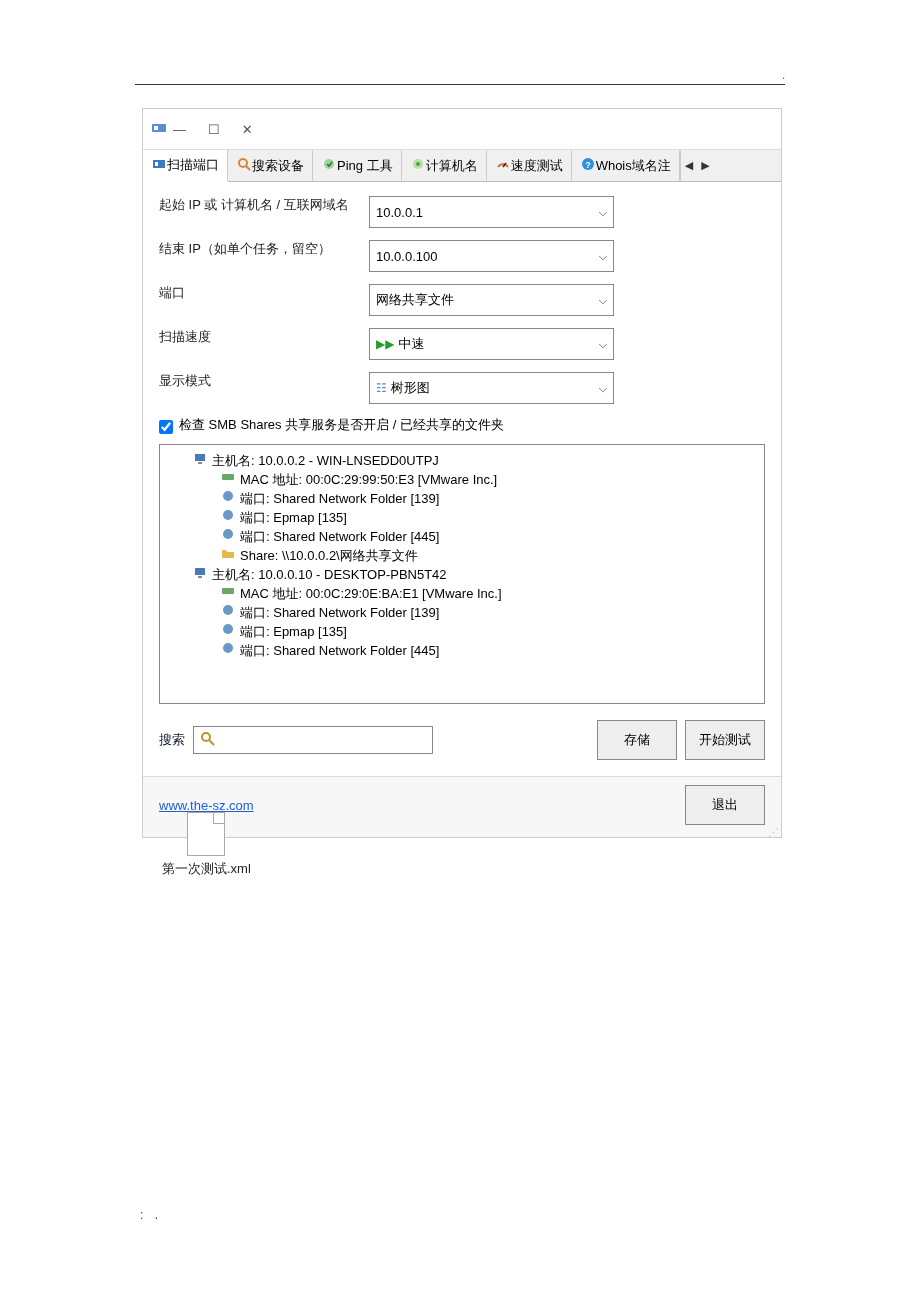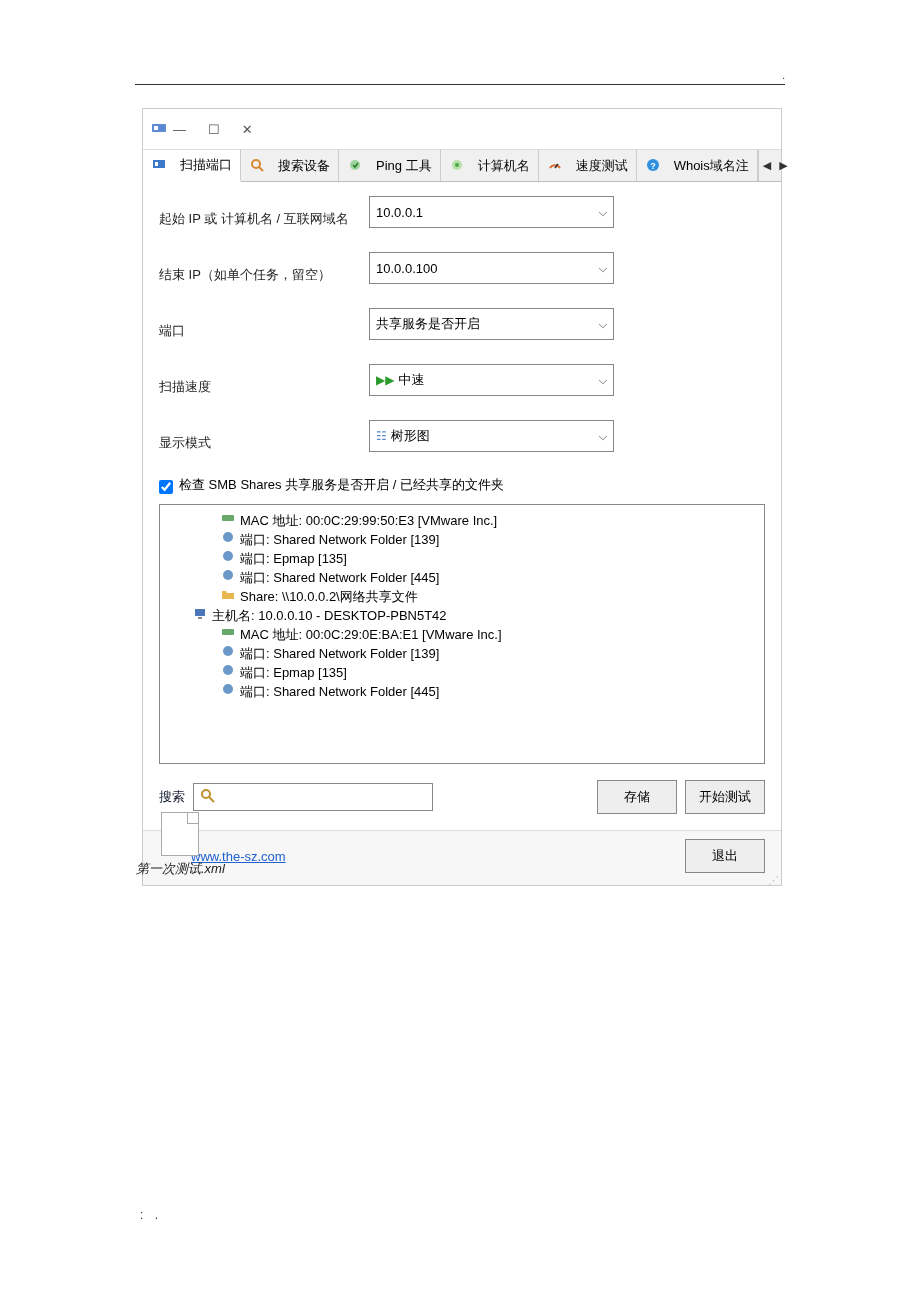--- a/index.html
+++ b/index.html
@@ -60,23 +60,23 @@
 .tabs {
   display: flex;
   border-top: 1px solid #ddd;
   border-bottom: 1px solid #bbb;
   background: #f0f0f0;
   font-size: 13px;
   align-items: stretch;
 }
 .tab {
   display: flex;
-  align-items: flex-end;
+  align-items: center;
   padding: 6px 8px;
-  gap: 13px;
+  gap: 0;
   border-right: 1px solid #ccc;
   white-space: nowrap;
 }
 .tab.active {
   background: #fff;
   border-bottom: 2px solid #fff;
   margin-bottom: -1px;
 }
 .tab .ticon { width: 16px; display: inline-block; text-align: center; }
 .tabs .nav {
@@ -88,22 +88,22 @@
   padding: 0 4px;
   font-size: 11px;
   color: #333;
   cursor: default;
 }
 .form-area {
   padding: 14px 16px 8px 16px;
 }
 .form-row {
   display: flex;
-  align-items: flex-end;
-  margin-bottom: 24px;
+  align-items: flex-start;
+  margin-bottom: 12px;
 }
 .form-row .label {
   width: 210px;
   color: #222;
 }
 .combo {
   width: 245px;
   height: 26px;
   border: 1px solid #888;
   display: flex;
@@ -154,59 +154,57 @@
   height: 28px;
   border: 1px solid #888;
   display: flex;
   align-items: center;
   padding: 0 6px;
   gap: 4px;
 }
 .bottom-row .filler { flex: 1; }
 .btn {
   min-width: 80px;
-  height: 34px;
+  height: 40px;
   border: 1px solid #888;
   background: #eee;
   display: flex;
   align-items: center;
   justify-content: center;
   cursor: default;
   font-size: 13px;
 }
 .footer {
   display: flex;
   align-items: center;
   padding: 8px 16px 12px 16px;
   background: #f7f7f7;
   border-top: 1px solid #ddd;
 }
 .footer a {
   color: #2060d0;
   text-decoration: underline;
   font-size: 13px;
-  margin-left: 32px;
 }
 .footer .filler { flex: 1; }
 .resize-grip {
   position: absolute;
   right: 2px;
   bottom: 2px;
   color: #bbb;
   font-size: 11px;
   line-height: 6px;
 }
 .desktop-file {
   position: absolute;
   top: 812px;
-  left: 136px;
+  left: 162px;
   text-align: center;
   font-size: 13px;
   color: #222;
-  font-style: italic;
 }
 .file-icon {
   width: 38px;
   height: 44px;
   margin: 0 auto 4px auto;
   border: 1px solid #aaa;
   position: relative;
   background: #fff;
 }
 .file-icon::before {
@@ -311,21 +309,21 @@
     <div class="form-row">
       <span class="label">结束 IP（如单个任务，留空）</span>
       <div class="combo">
         <span>10.0.0.100</span>
         <span class="chev">⌵</span>
       </div>
     </div>
     <div class="form-row">
       <span class="label">端口</span>
       <div class="combo">
-        <span>共享服务是否开启</span>
+        <span>网络共享文件</span>
         <span class="chev">⌵</span>
       </div>
     </div>
     <div class="form-row">
       <span class="label">扫描速度</span>
       <div class="combo">
         <span class="cicon" style="color:#2a9a2a;">▶▶</span>
         <span>中速</span>
         <span class="chev">⌵</span>
       </div>
@@ -338,20 +336,27 @@
         <span class="chev">⌵</span>
       </div>
     </div>
     <div class="check-row">
       <input type="checkbox" checked="" style="">
       <span>检查 SMB Shares 共享服务是否开启 / 已经共享的文件夹</span>
     </div>
   </div>
 
   <div class="tree-box">
+    <div class="tree-node indent1">
+      <span class="nicon"><svg width="14" height="14" viewBox="0 0 14 14">
+            <rect x="2" y="3" width="10" height="7" fill="#4a78b8"></rect>
+            <rect x="5" y="11" width="4" height="2" fill="#888"></rect>
+          </svg></span>
+      <span>主机名: 10.0.0.2 - WIN-LNSEDD0UTPJ</span>
+    </div>
     <div class="tree-node indent2">
       <span class="nicon"><svg width="14" height="14" viewBox="0 0 14 14">
             <rect x="1" y="4" width="12" height="6" fill="#6aa86a" rx="1"></rect>
           </svg></span>
       <span>MAC 地址: 00:0C:29:99:50:E3 [VMware Inc.]</span>
     </div>
     <div class="tree-node indent2">
       <span class="nicon"><svg width="14" height="14" viewBox="0 0 14 14">
             <circle cx="7" cy="7" r="5" fill="#6a98c8"></circle>
           </svg></span>

